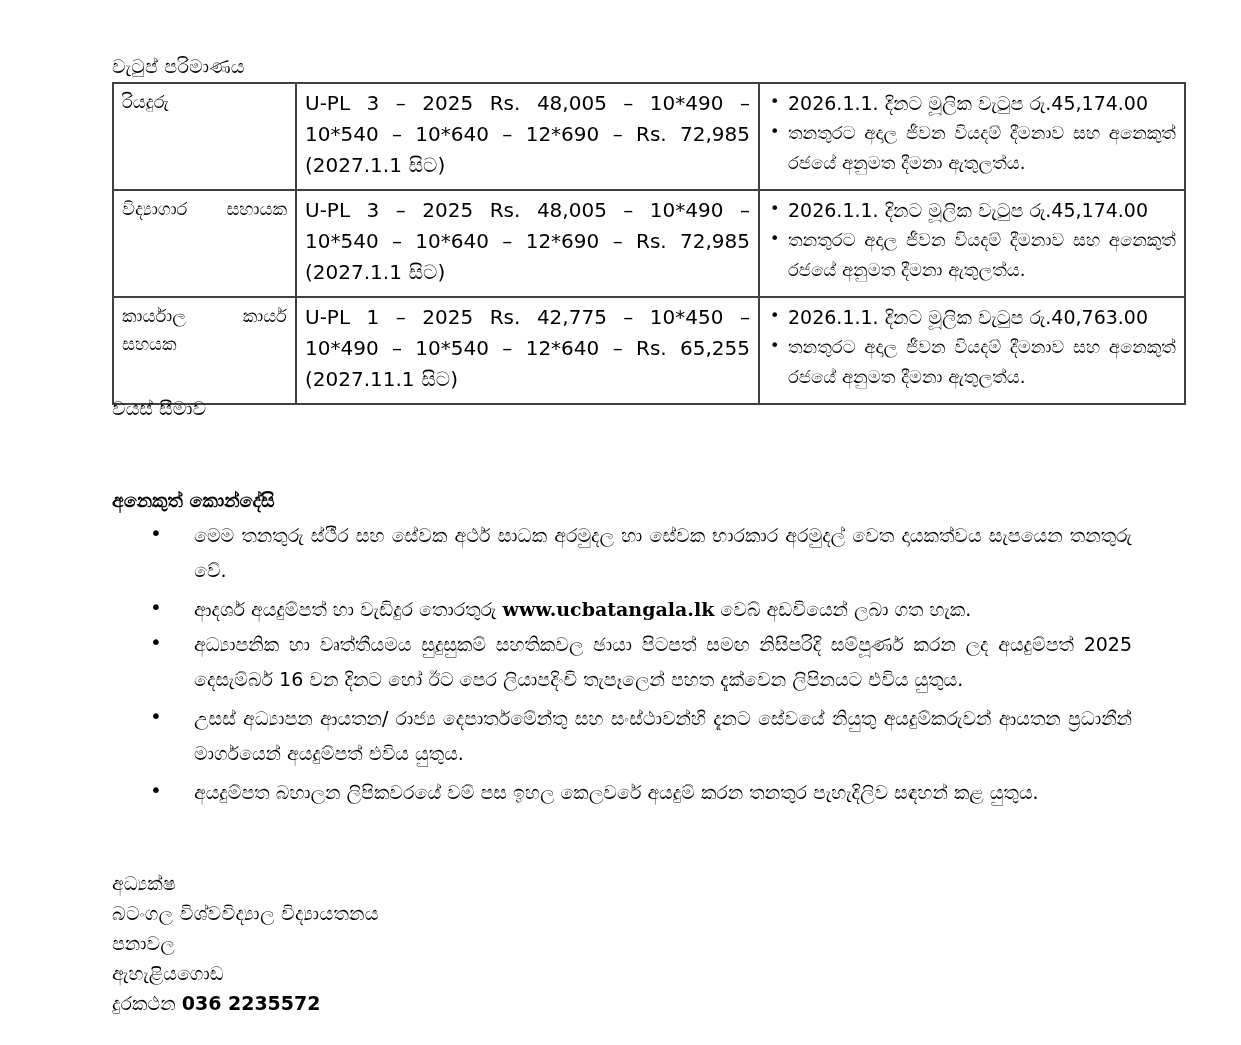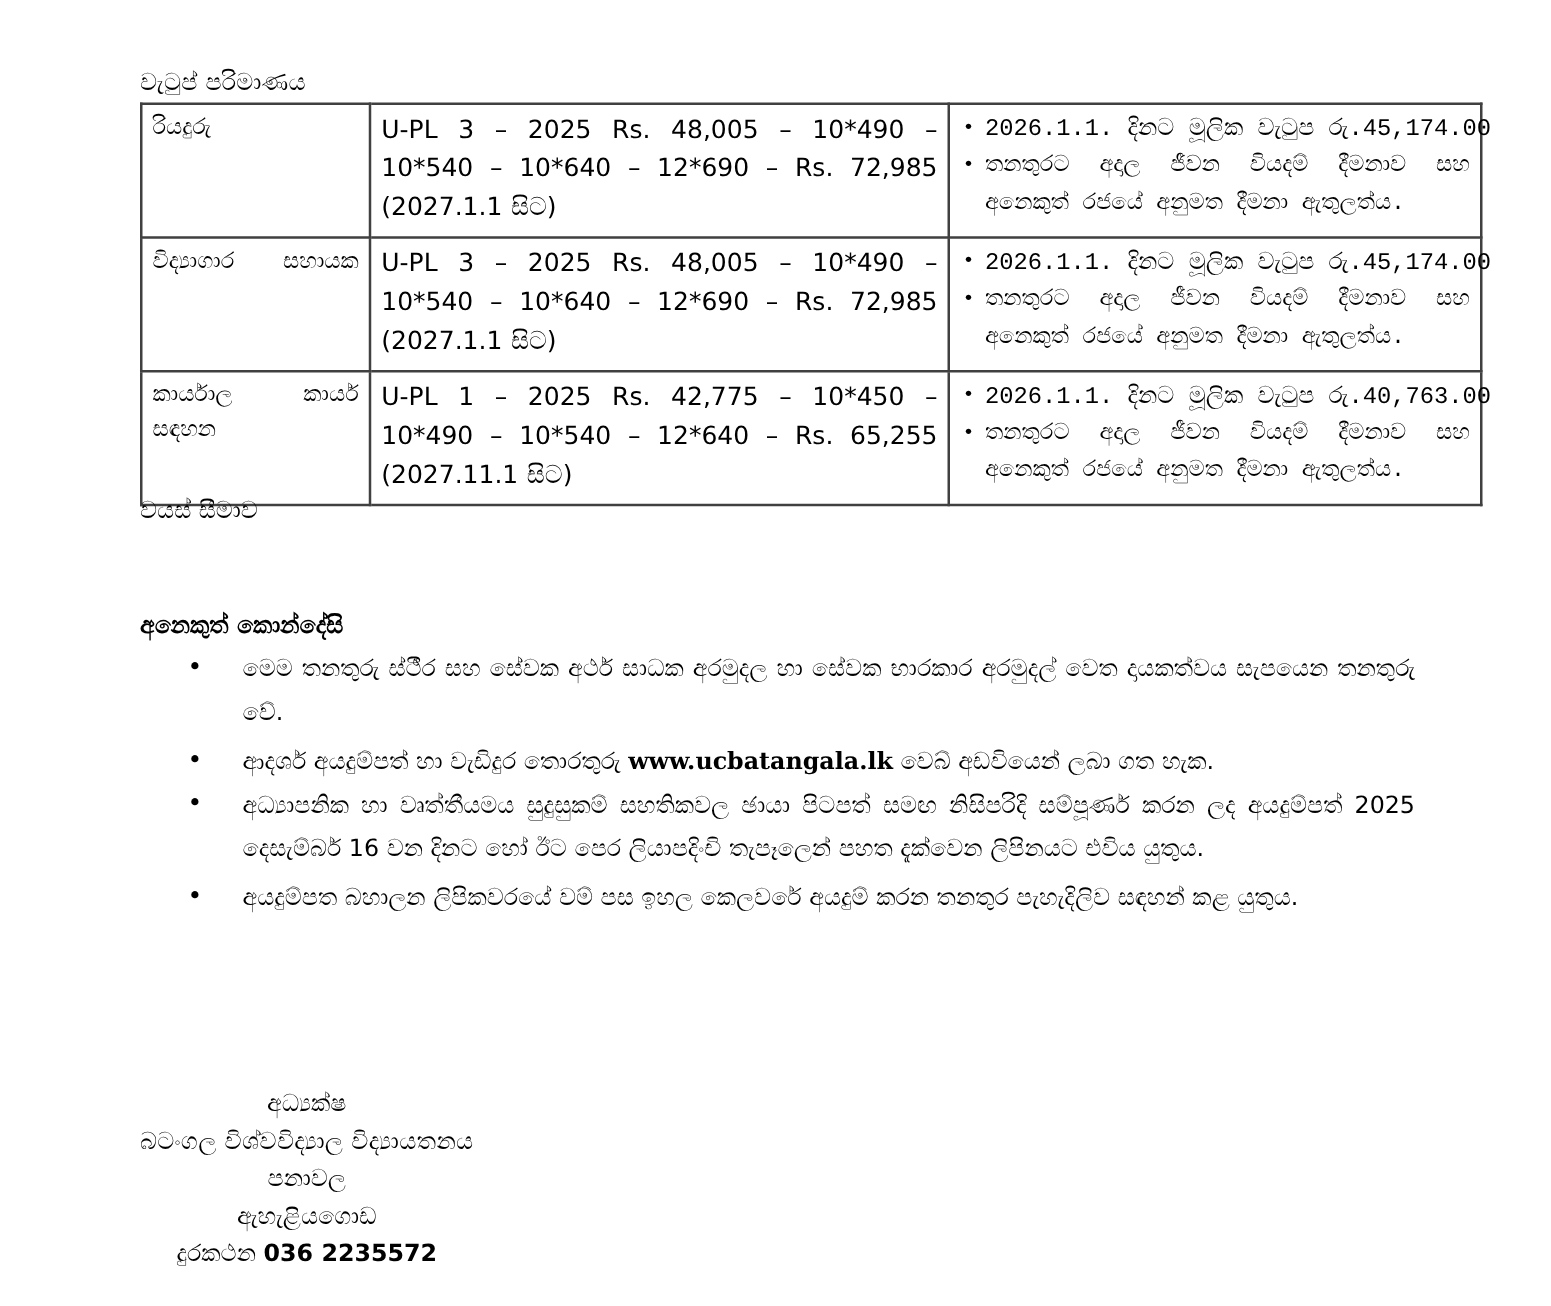--- a/index.html
+++ b/index.html
@@ -62,21 +62,20 @@
     font-size: 20px;
     line-height: 31px;
     text-align: justify;
     text-align-last: left;
     word-spacing: 0.5px;
   }
   .notes-list {
     margin: 0;
     padding: 0;
     list-style: none;
-    font-family: Liberation Mono, monospace;
   }
   .notes-list li {
     position: relative;
     padding-left: 20px;
     font-size: 18px;
     line-height: 30px;
     text-align: justify;
     text-align-last: left;
   }
   .notes-list li::before {
@@ -152,21 +151,21 @@
   }
 
   
   .sign-block {
     position: absolute;
     left: 112px;
     top: 868px;
     font-size: 19px;
     line-height: 30px;
   }
-  .sign-block div { white-space: nowrap; text-align: center; }
+  .sign-block div { white-space: nowrap; }
   .phone-number {
     font-weight: bold;
     font-family: "DejaVu Sans", "Liberation Sans", sans-serif;
   }
   .sign-spaced { letter-spacing: 0.3px; }
 </style>
 </head>
 <body>
 
 <div class="page">
@@ -198,21 +197,21 @@
         </td>
         <td class="col-notes">
           <ul class="notes-list">
             <li class="note-first">2026.1.1. දිනට මූලික වැටුප රු.45,174.00</li>
             <li>තනතුරට අදාල ජීවන වියදම් දීමනාව සහ අනෙකුත් රජයේ අනුමත දීමනා ඇතුලත්ය.</li>
           </ul>
         </td>
       </tr>
       <tr>
         <td class="col-post">
-          <div class="post-name">කාර්යාල කාර්ය සඳහන</div>
+          <div class="post-name">කාර්යාල කාර්ය සහයක</div>
         </td>
         <td class="col-scale">
           <div class="scale-text">U-PL 1 – 2025 Rs. 42,775 – 10*450 – 10*490 – 10*540 – 12*640 – Rs. 65,255 (2027.11.1 සිට)</div>
         </td>
         <td class="col-notes">
           <ul class="notes-list">
             <li class="note-first">2026.1.1. දිනට මූලික වැටුප රු.40,763.00</li>
             <li>තනතුරට අදාල ජීවන වියදම් දීමනාව සහ අනෙකුත් රජයේ අනුමත දීමනා ඇතුලත්ය.</li>
           </ul>
         </td>
@@ -223,20 +222,21 @@
   <div class="age-heading">වයස් සීමාව</div>
 
   <div class="cond-heading">අනෙකුත් කොන්දේසි</div>
 
   <ul class="cond-list">
     <li>මෙම තනතුරු ස්ථීර සහ සේවක අර්ථ සාධක අරමුදල හා සේවක භාරකාර අරමුදල් වෙත දායකත්වය සැපයෙන තනතුරු වේ.</li>
     <li class="tight">
       <span>ආදර්ශ අයදුම්පත් හා වැඩිදුර තොරතුරු </span><span class="url-bold">www.ucbatangala.lk</span><span> වෙබ් අඩවියෙන් ලබා ගත හැක.</span>
     </li>
     <li>අධ්‍යාපනික හා වෘත්තීයමය සුදුසුකම් සහතිකවල ඡායා පිටපත් සමඟ නිසිපරිදි සම්පූර්ණ කරන ලද අයදුම්පත් 2025  දෙසැම්බර් 16 වන දිනට හෝ ඊට පෙර ලියාපදිංචි තැපෑලෙන් පහත දැක්වෙන ලිපිනයට එවිය යුතුය.</li>
+    <li>උසස් අධ්‍යාපන ආයතන/ රාජ්‍ය දෙපාර්තමේන්තු සහ සංස්ථාවන්හි දැනට සේවයේ නියුතු අයදුම්කරුවන් ආයතන ප්‍රධානීන් මාර්ගයෙන් අයදුම්පත් එවිය යුතුය.</li>
     <li class="tight">අයදුම්පත බහාලන ලිපිකවරයේ වම් පස ඉහල කෙලවරේ අයදුම් කරන තනතුර පැහැදිලිව සඳහන් කළ යුතුය.</li>
   </ul>
 
   <div class="sign-block">
     <div>අධ්‍යක්ෂ</div>
     <div class="sign-spaced">බටංගල  විශ්වවිද්‍යාල  විද්‍යායතනය</div>
     <div>පනාවල</div>
     <div>ඇහැළියගොඩ</div>
     <div>
       <span>දුරකථන</span>

